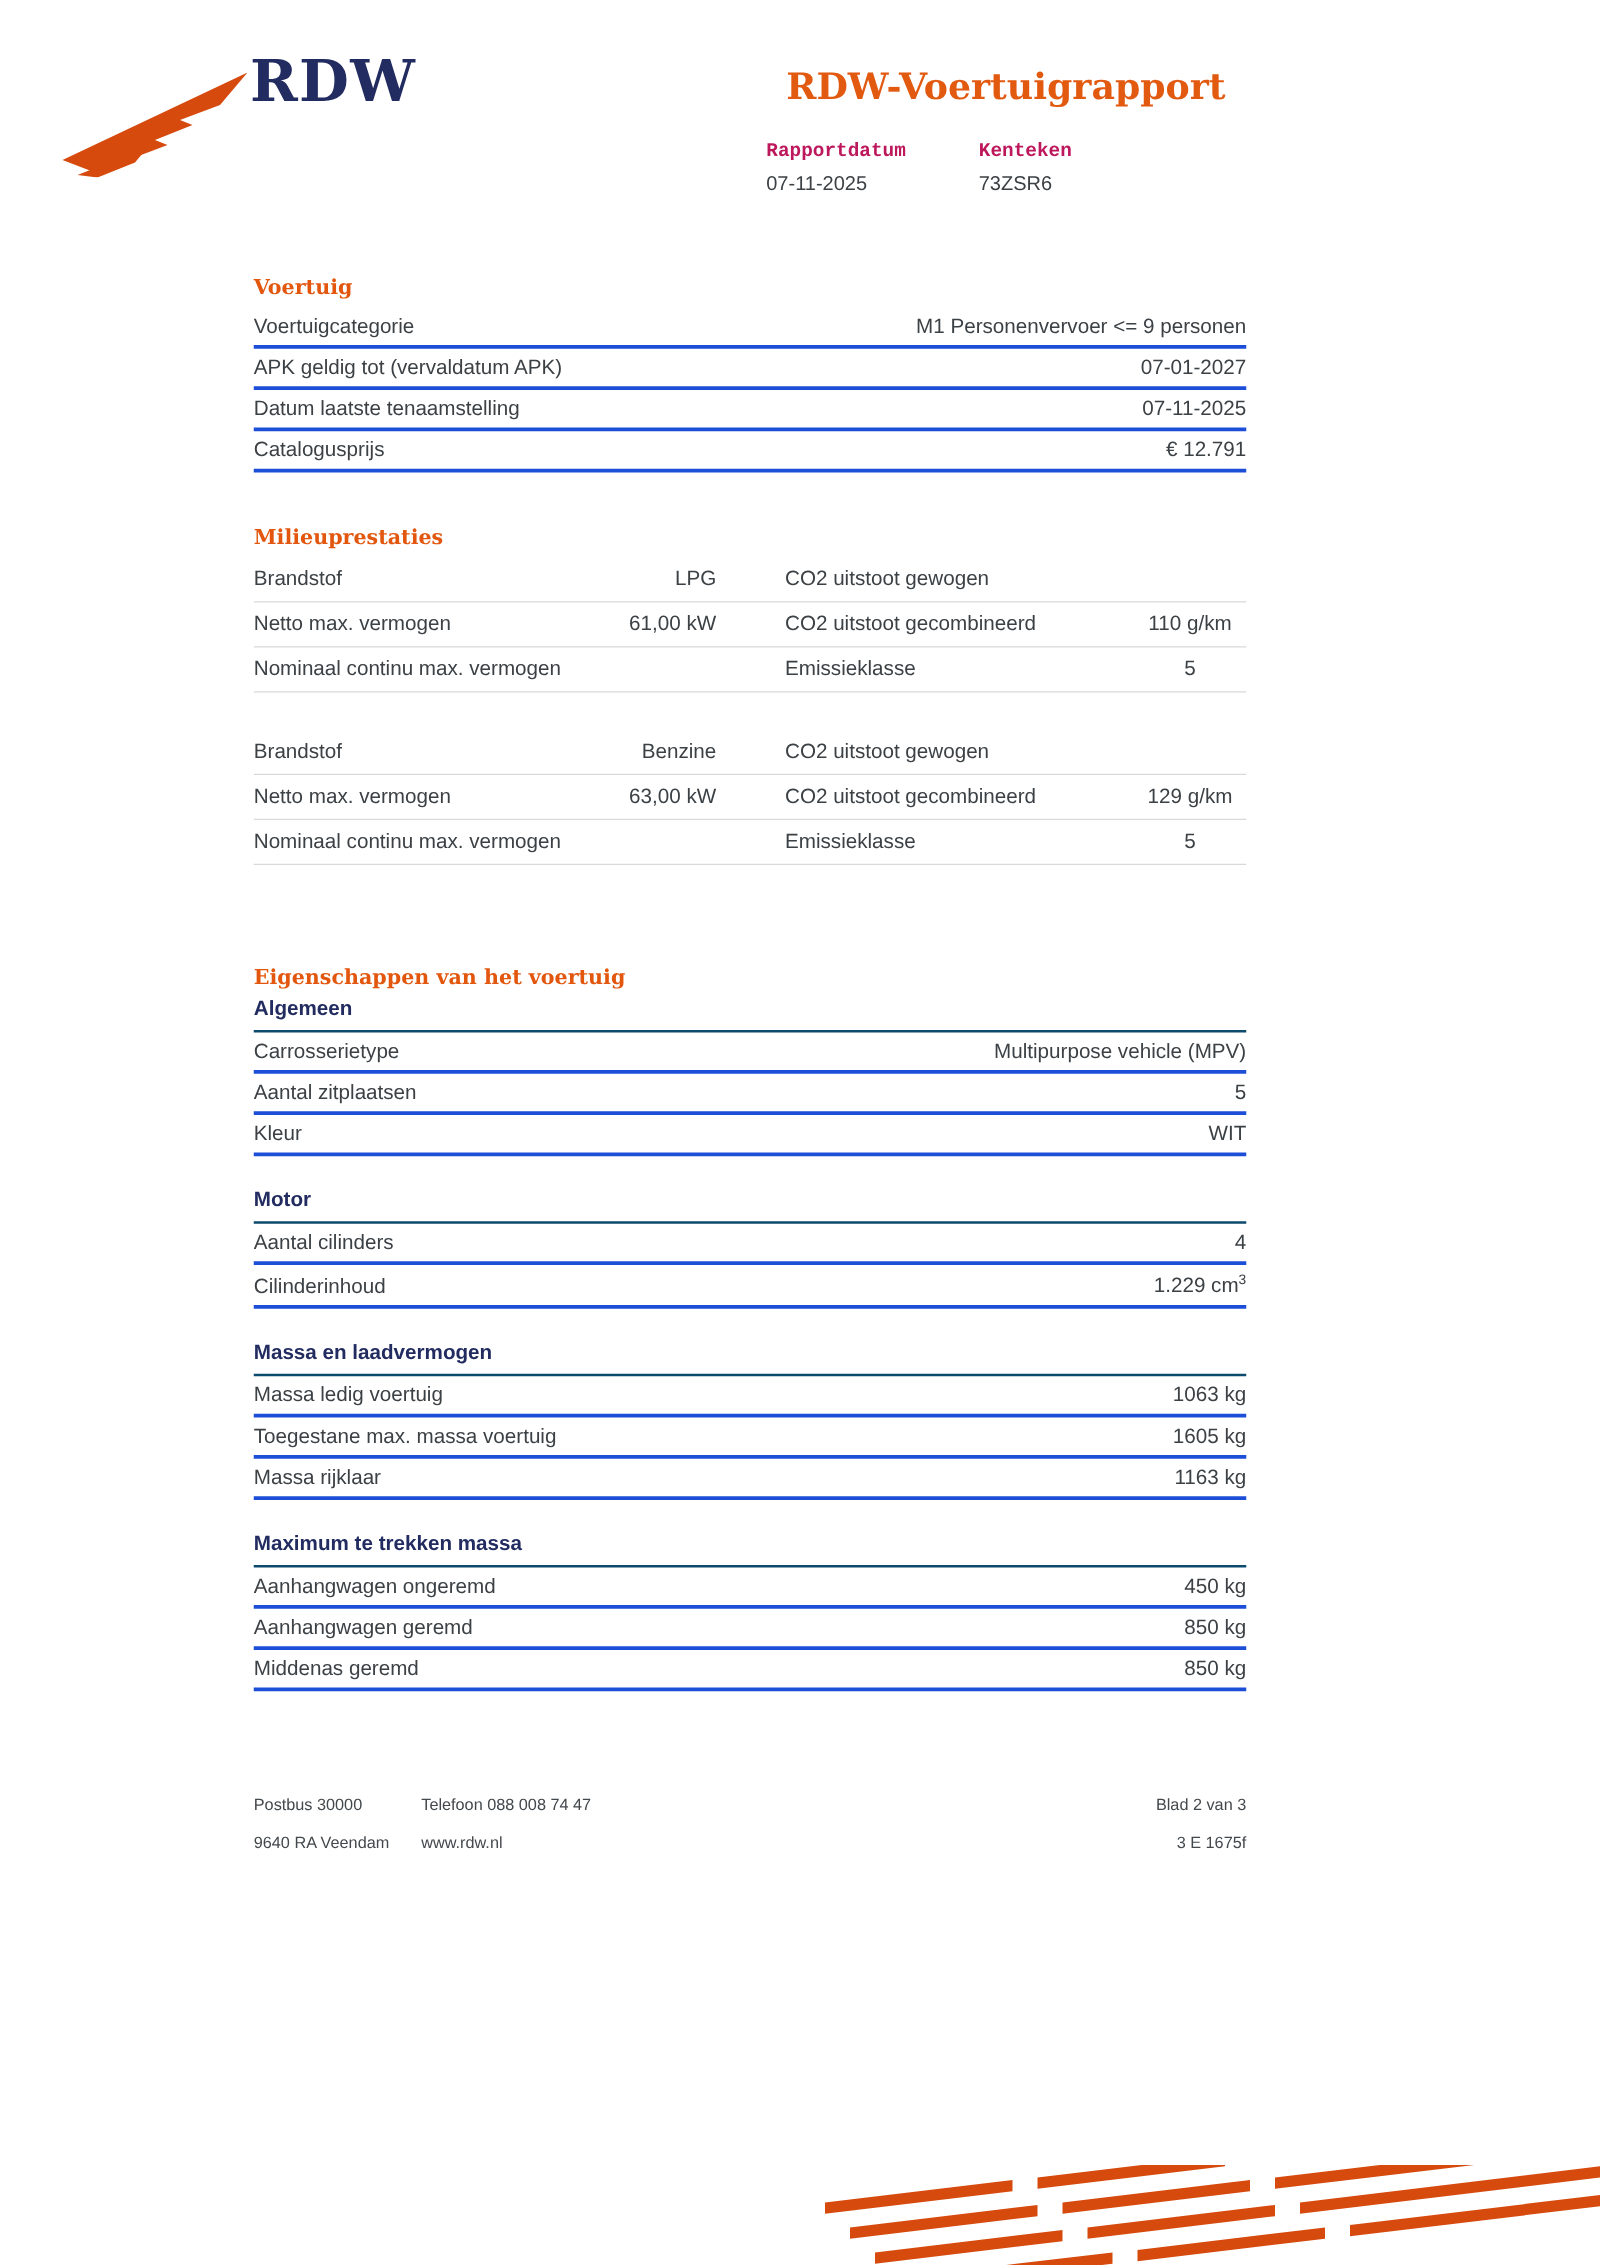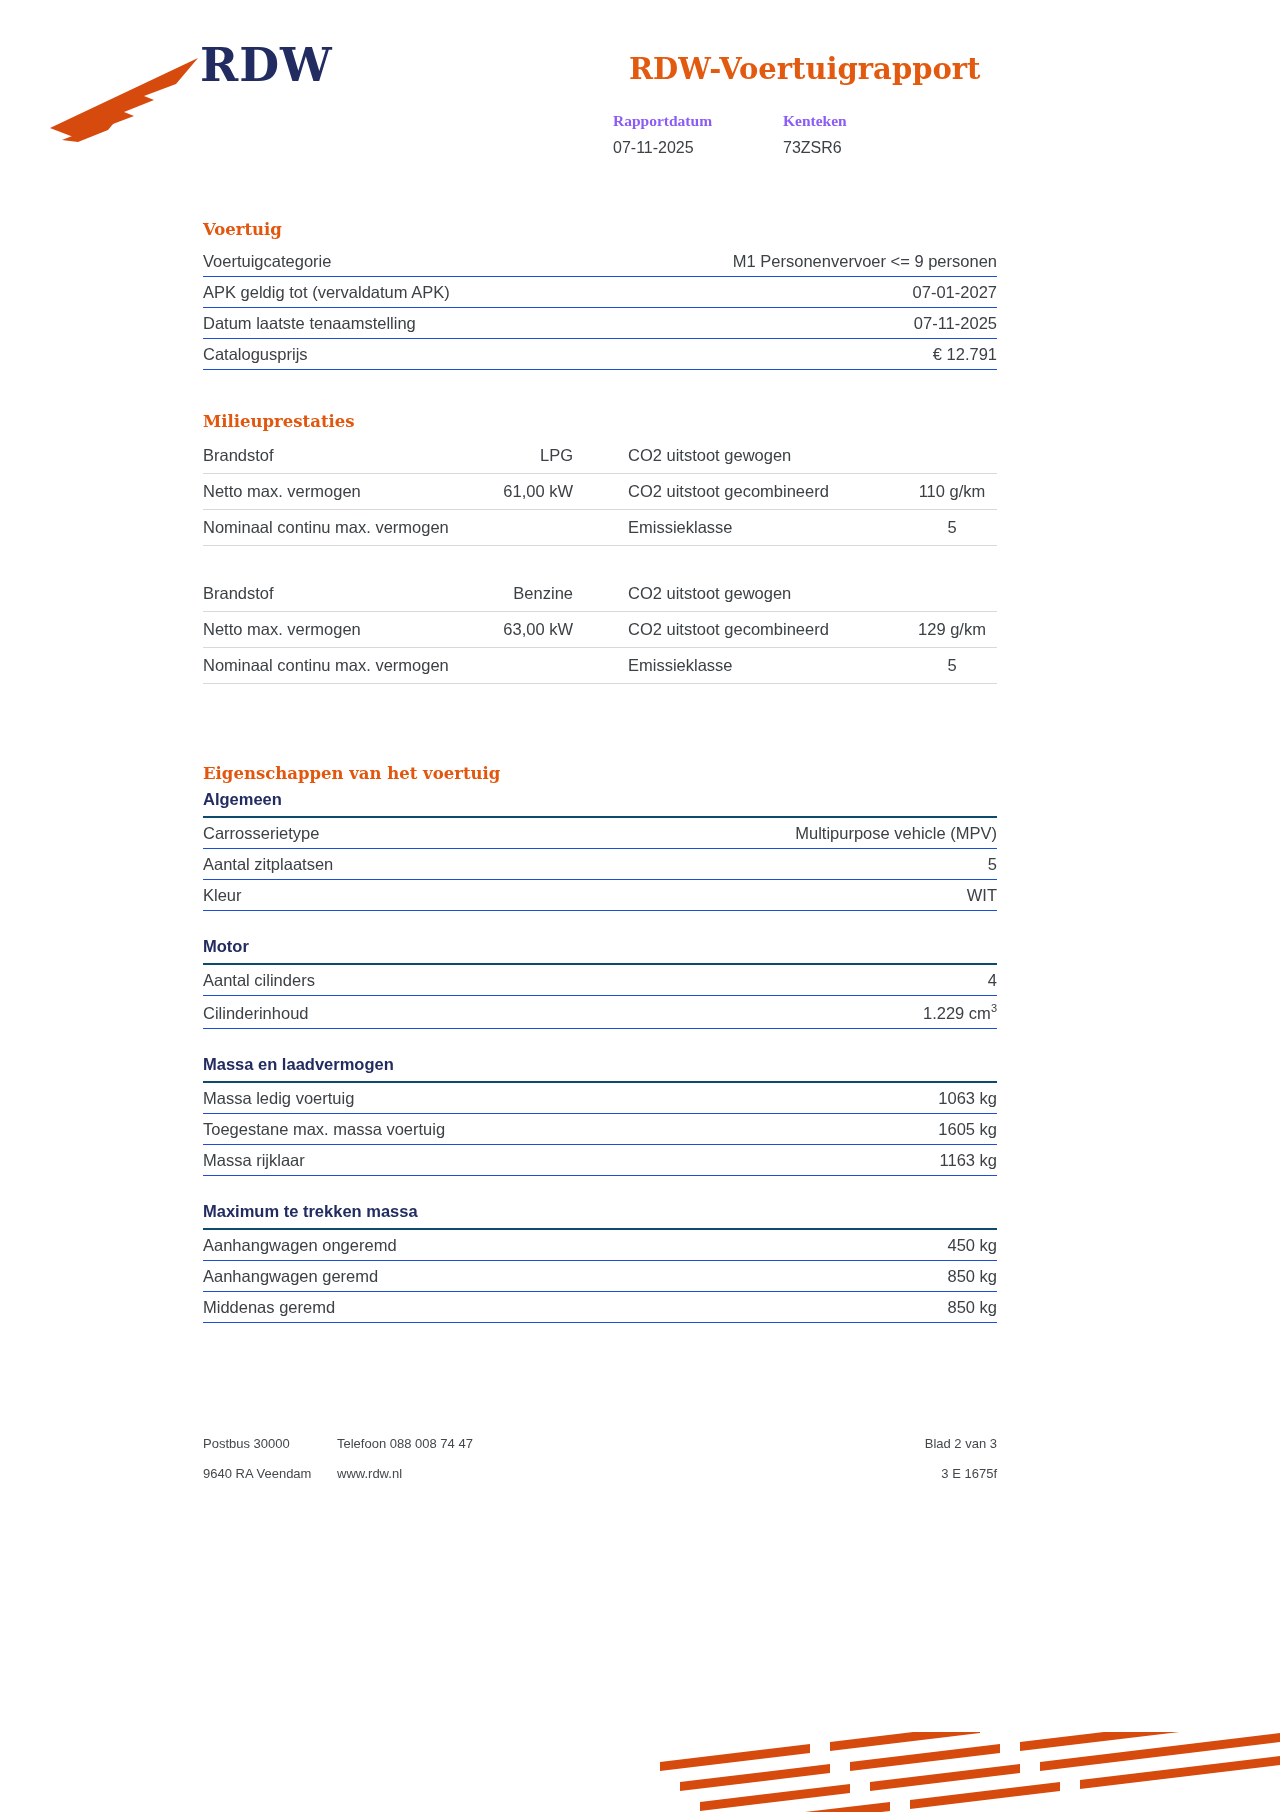--- a/index.html
+++ b/index.html
@@ -22,37 +22,37 @@
     font-weight:bold; font-size:46px; color:#222c60; letter-spacing:1px;
   }
   .header-right { position:absolute; left:613px; top:52px; width:440px; }
   .report-title {
     font-family:"DejaVu Serif", serif;
     font-weight:bold; font-size:29px; color:#e25a10; margin:0 0 26px 16px;
   }
   .meta-row { display:flex; }
   .meta-cell1 { width:170px; }
   .meta-label {
-    font-family:Liberation Serif, serif;
-    font-weight:bold; font-size:15.5px; color:#8b5cf6;
+    font-family:Liberation Mono, monospace;
+    font-weight:bold; font-size:15.5px; color:#be185d;
   }
   .meta-values { margin-top:9px; }
   .meta-value { font-size:16px; color:#3c4145; }
 
   
   .content { position:absolute; left:203px; top:220px; width:794px; }
 
   .section-heading {
     font-family:"DejaVu Serif", serif;
     font-weight:bold; font-size:16.5px; color:#e2560d; margin:0 0 7px 0;
   }
 
   .kv-row {
     display:flex; justify-content:space-between; align-items:baseline;
-    padding:6px 0 5px 0; border-bottom:1px solid #1d4ed8;
+    padding:6px 0 5px 0; border-bottom:3px solid #1d4ed8;
     font-size:16.5px;
   }
   .kv-label { text-align:left; }
   .kv-value { text-align:right; }
   sup { font-size:11px; }
 
   
   .milieu { margin-top:42px; }
   .m-block2 { margin-top:30px; }
   .m-row {

